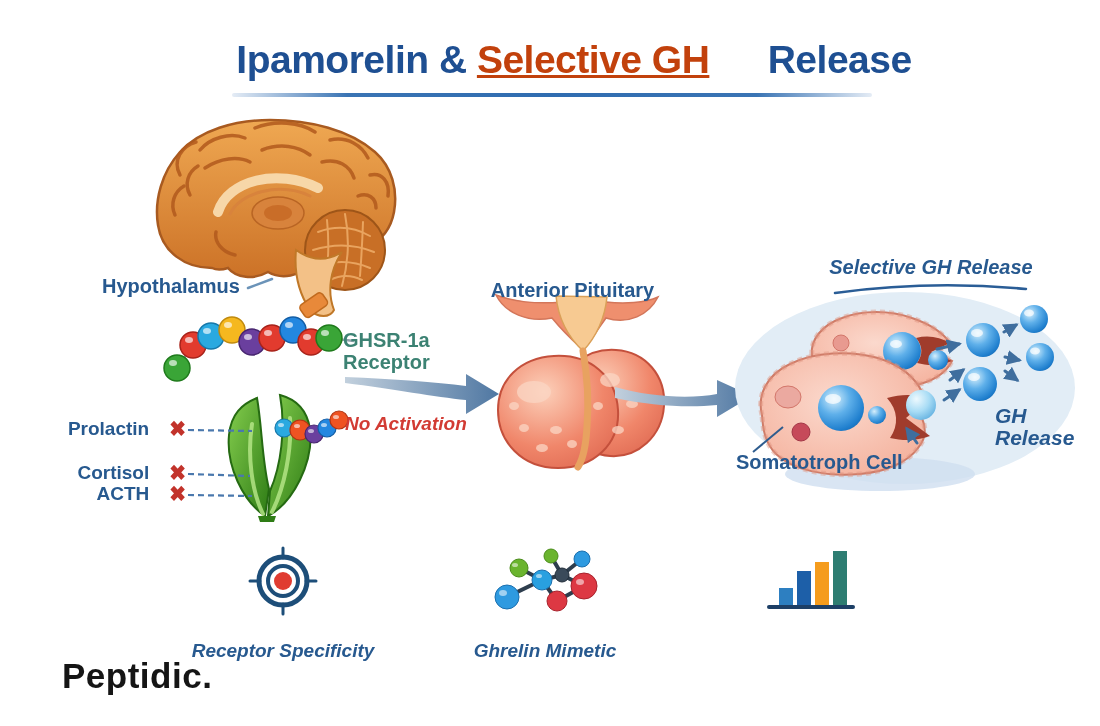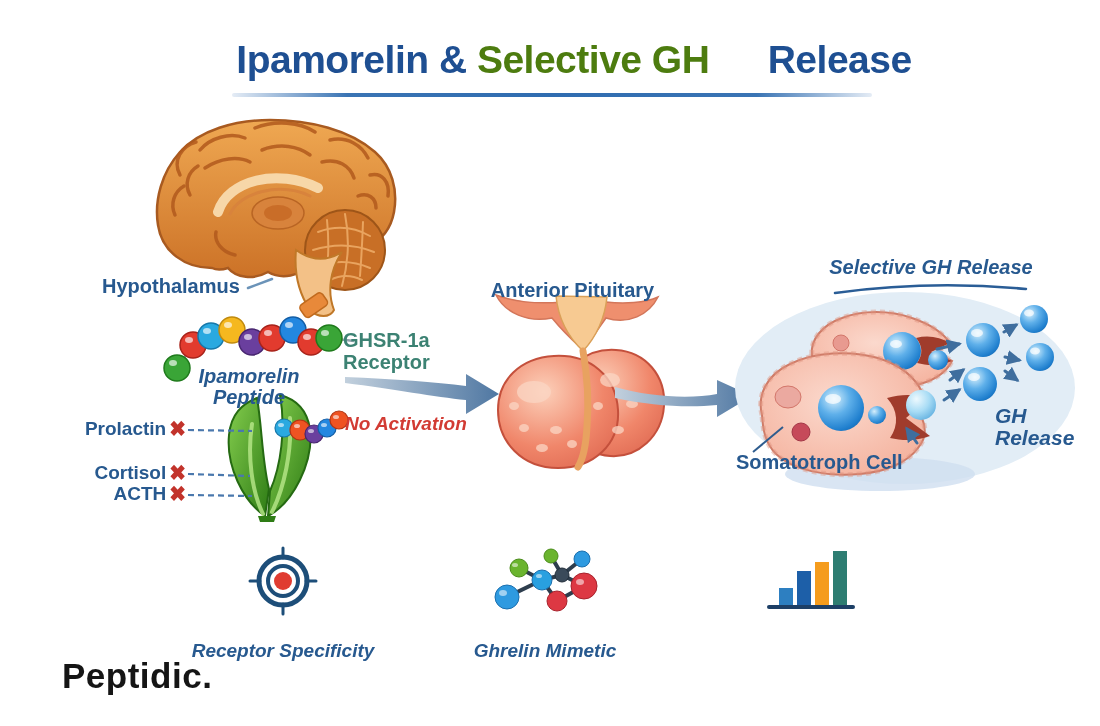--- a/index.html
+++ b/index.html
@@ -7,31 +7,31 @@
     position:relative;width:1100px;height:726px;background:#ffffff;overflow:hidden;
     font-family:"Liberation Sans", sans-serif;
   }
   .abs{position:absolute;}
   
   .title{
     left:0;top:38px;width:1100px;text-align:center;
     font-size:39px;font-weight:bold;letter-spacing:-0.5px;white-space:nowrap;
   }
   .title .seg-blue{color:#1e4f92;margin-left:48px;}
-  .title .seg-teal{color:#4d7c0f;}
+  .title .seg-teal{color:#c2410c;text-decoration:underline;}
   .title-underline{
     left:232px;top:93px;width:640px;height:4px;border-radius:3px;
     background:linear-gradient(to right,rgba(78,128,190,.15),#3a74b4 18%,#2f6cb0 50%,#3a74b4 82%,rgba(78,128,190,.15));
   }
   
   .lbl{color:#27598f;font-weight:bold;line-height:1.05;}
   .lbl.it{font-style:italic;}
   .lbl.teal{color:#3c8273;}
   .lbl.red{color:#d23b33;}
-  .hormone{display:flex;align-items:center;justify-content:flex-end;gap:3px;}
+  .hormone{display:flex;align-items:center;justify-content:flex-end;gap:20px;}
   .hormone .hname{color:#27598f;font-weight:bold;font-size:19px;}
   .hormone .xmark{color:#c2332b;font-size:20px;font-weight:bold;transform:scaleY(1.05);}
   
   .feature{display:flex;flex-direction:column;align-items:center;gap:24px;width:210px;}
   .feature .flabel{color:#27598f;font-weight:bold;font-style:italic;font-size:19px;text-align:center;white-space:nowrap;}
   
   .brand{left:62px;top:656px;font-size:35px;font-weight:bold;letter-spacing:0.5px;color:#151515;}
 </style>
 </head>
 <body>
@@ -262,24 +262,20 @@
         <line x1="950" y1="380" x2="963" y2="370" marker-end="url(#ah)"></line>
         <line x1="944" y1="400" x2="959" y2="390" marker-end="url(#ah)"></line>
         <line x1="917" y1="443" x2="907" y2="429" marker-end="url(#ah)"></line>
       </g>
       <line x1="753" y1="452" x2="783" y2="427" stroke="#2e5c8e" stroke-width="2"></line>
     </g>
   </svg>
 
   <div class="abs lbl" style="left:102px;top:276px;font-size:20px;text-align:right;">Hypothalamus</div>
 
-  <div class="abs lbl it" style="left:178px;top:366px;width:142px;text-align:center;font-size:20px;line-height:21px;">
-    <div>Ipamorelin</div>
-    <div>Peptide</div>
-  </div>
 
   <div class="abs lbl teal" style="left:343px;top:329px;width:98px;text-align:left;font-size:20px;line-height:22px;">
     <div>GHSR-1a</div>
     <div>Receptor</div>
   </div>
 
   <div class="abs lbl it red" style="left:345px;top:414px;font-size:19px;">No Activation</div>
 
   <div class="abs hormone" style="left:58px;top:417px;width:128px;">
     <span class="hname">Prolactin</span>

